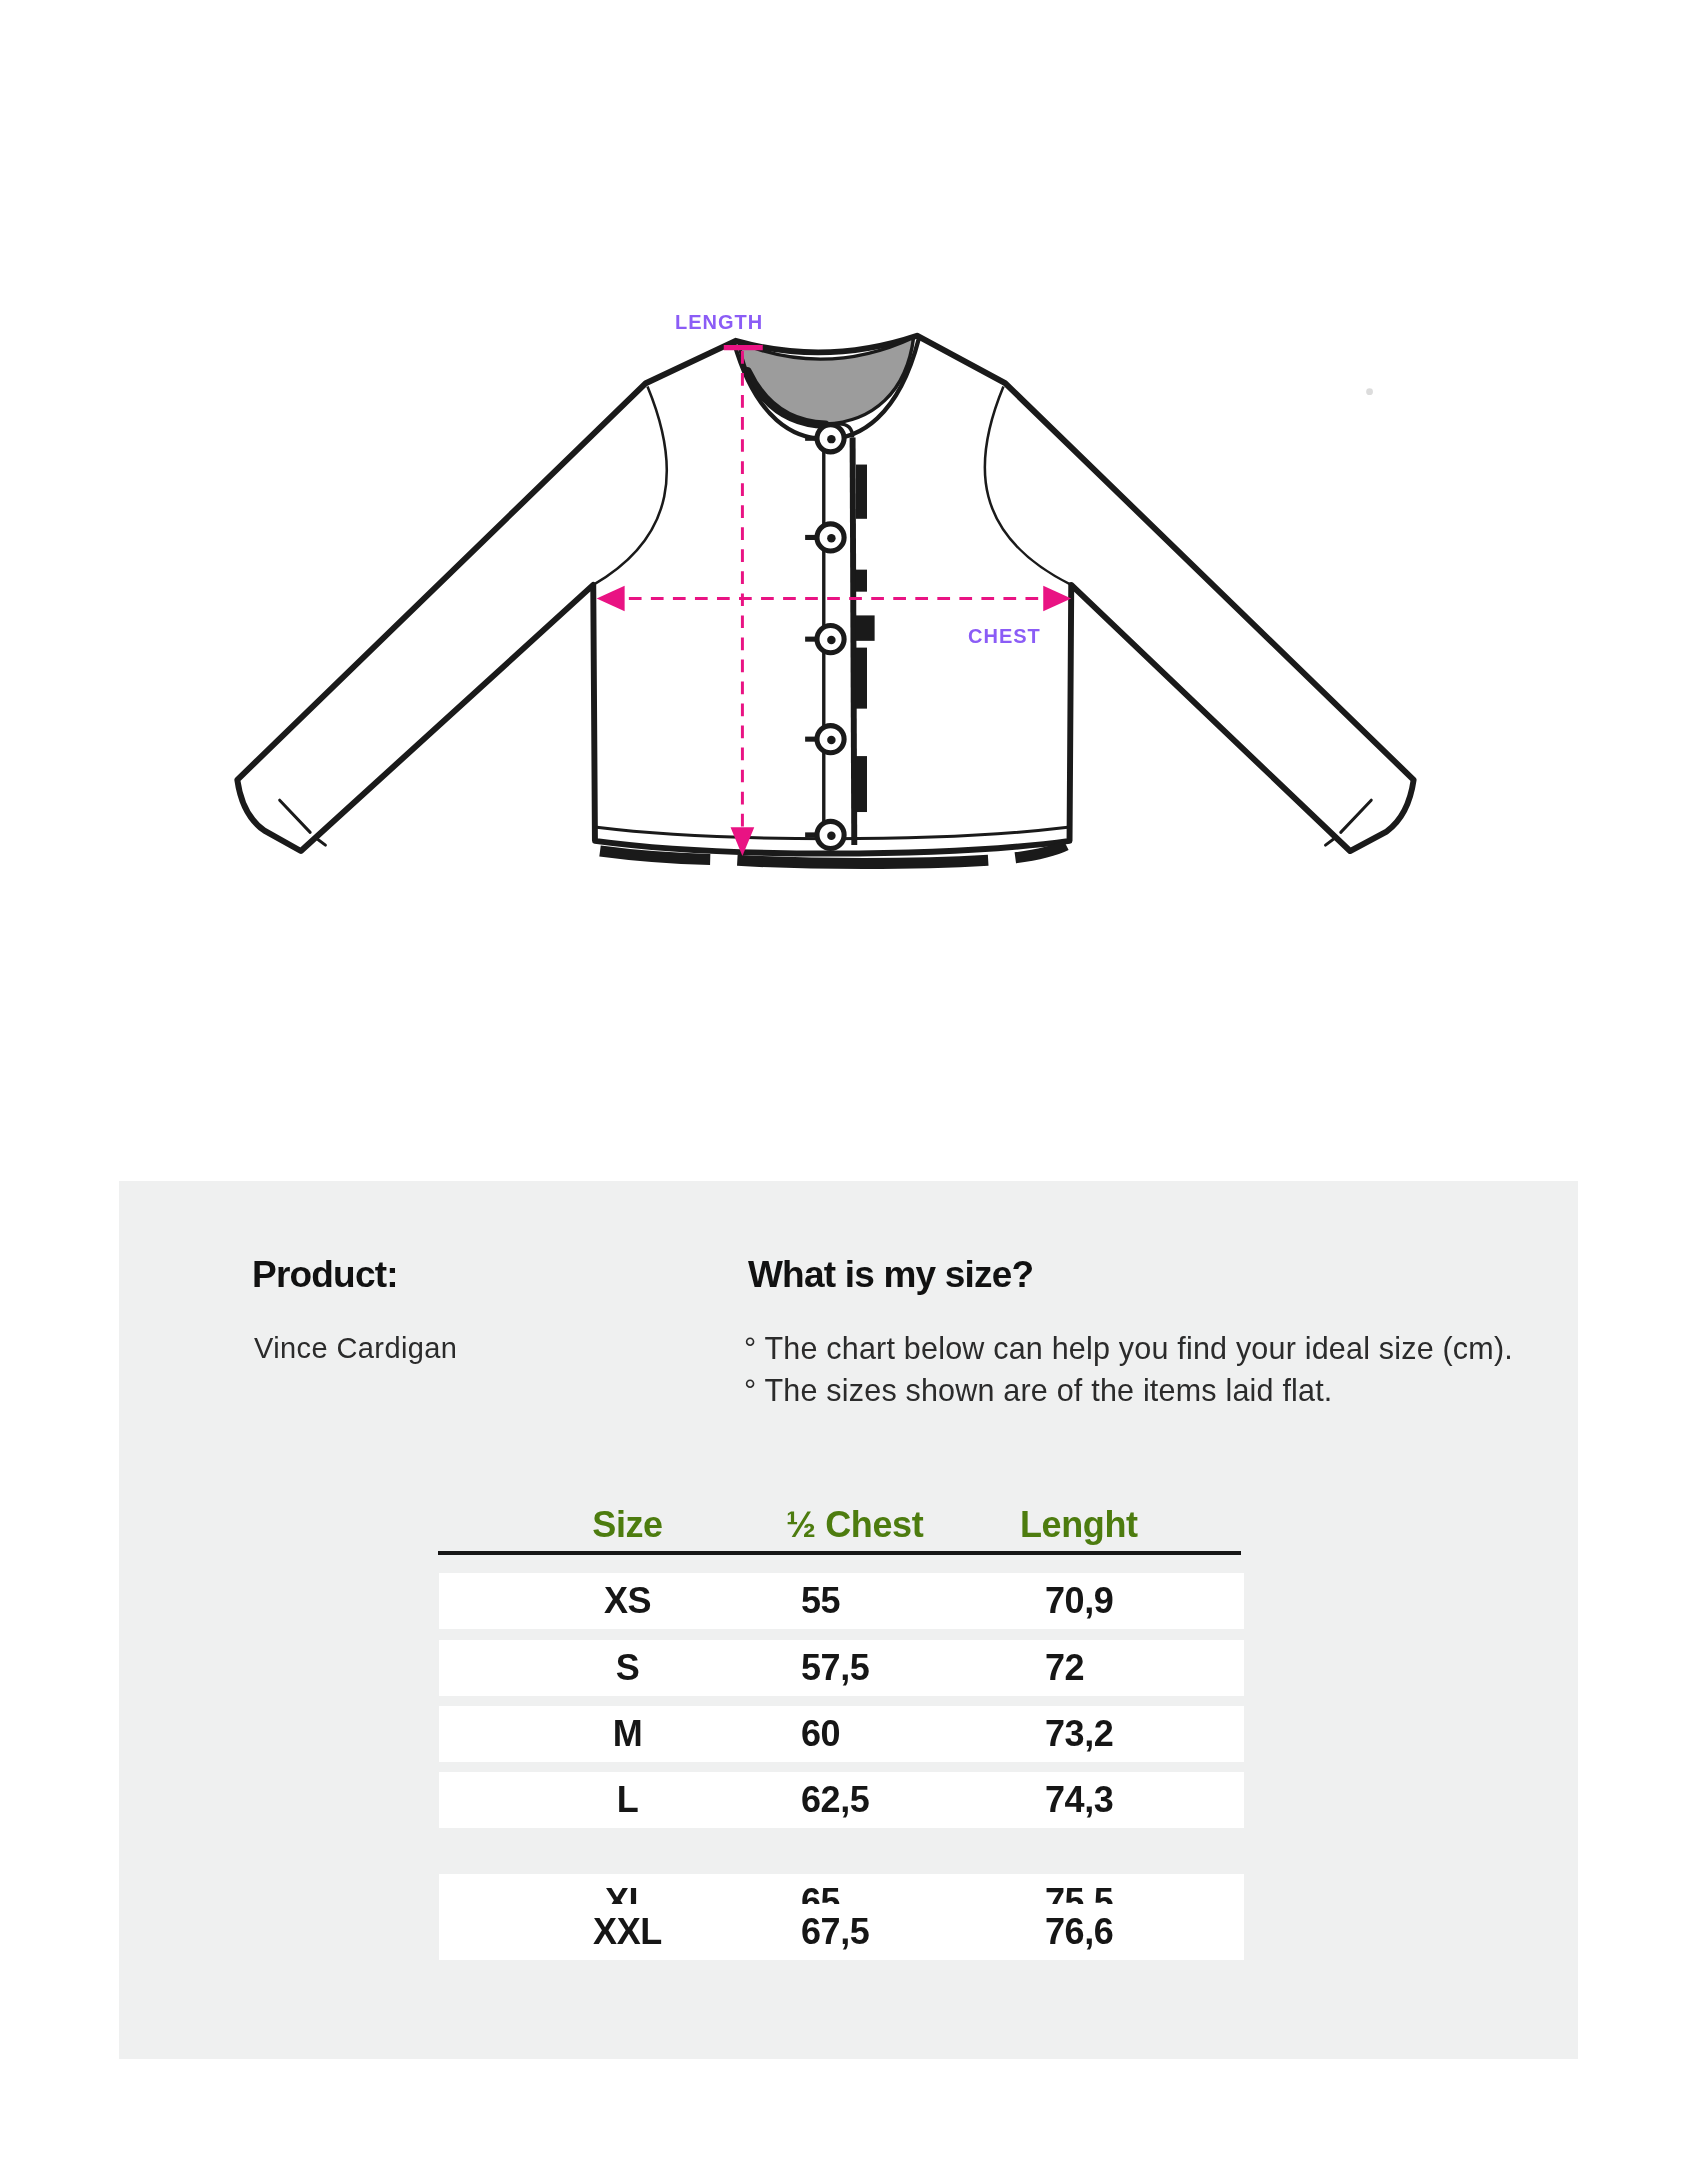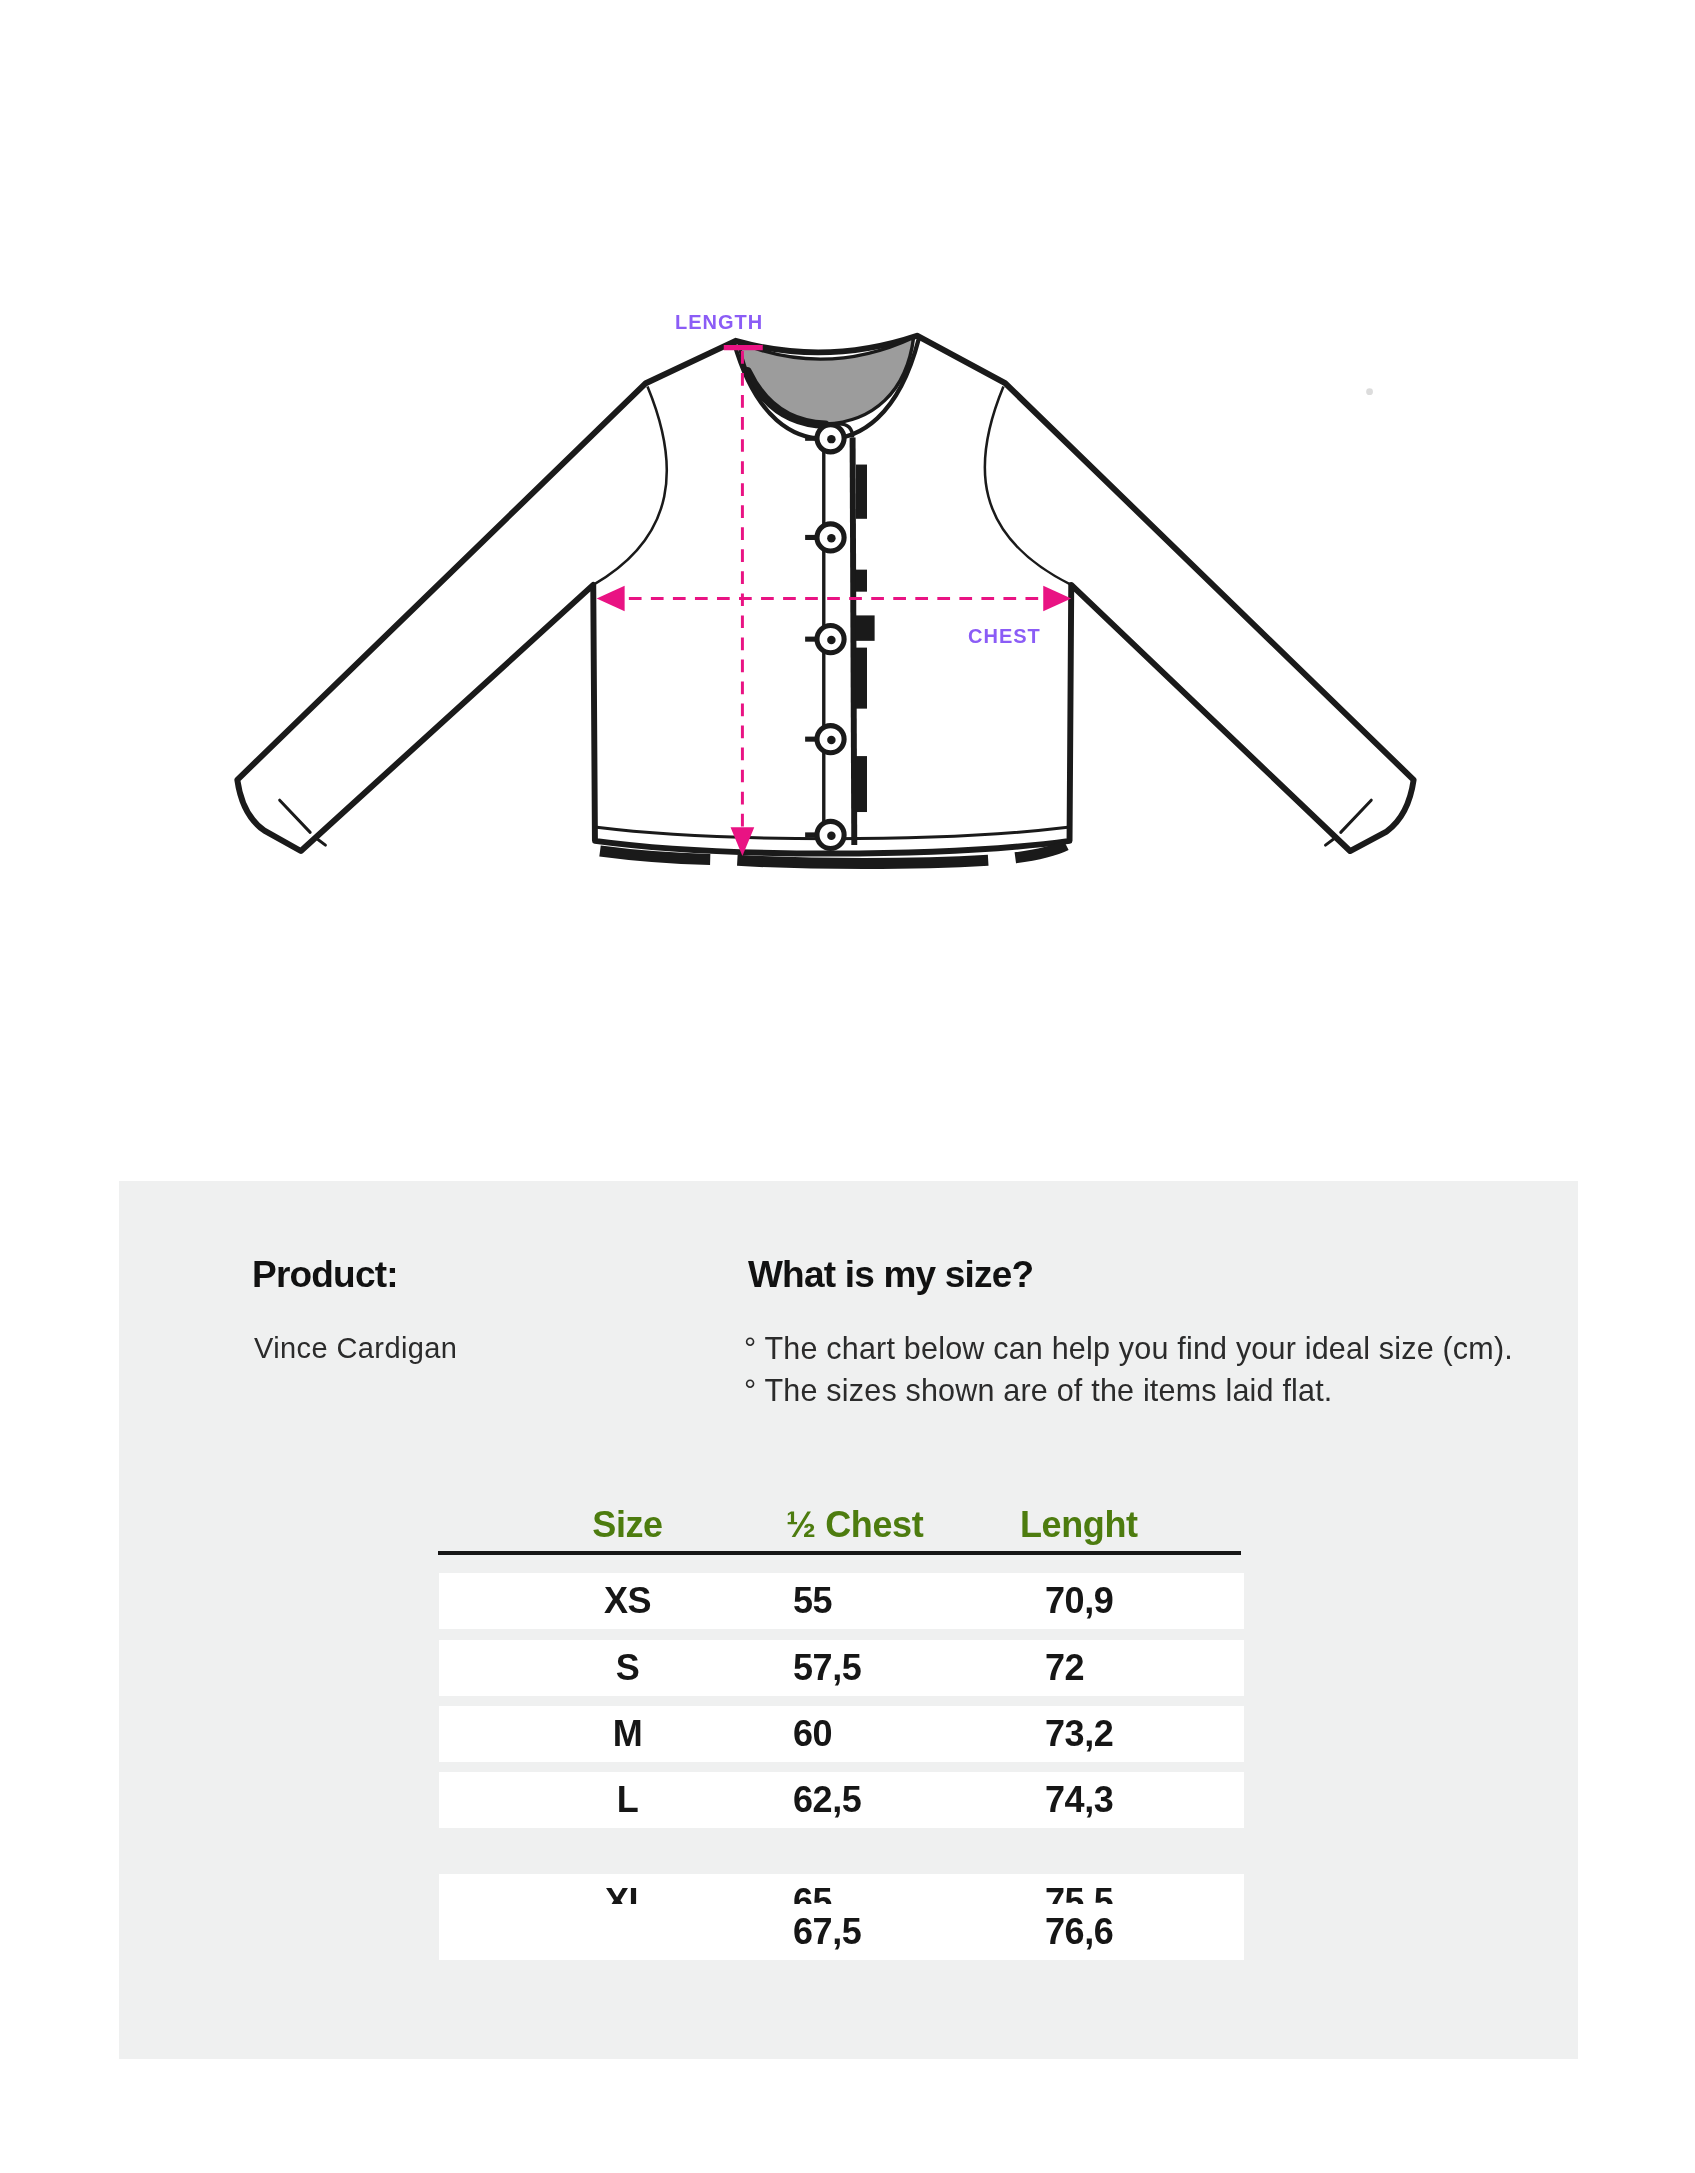--- a/index.html
+++ b/index.html
@@ -45,21 +45,21 @@
   .th-length{left:901px;}
   .tbl-rule{position:absolute;left:319px;top:370px;width:803px;height:4.2px;background:#161616;}
   .tbl-row{
     position:absolute;left:320px;width:805px;height:56px;background:#ffffff;
   }
   .tbl-row .cell{
     position:absolute;top:0;height:56px;display:flex;align-items:center;
     font-size:36px;font-weight:700;letter-spacing:-0.4px;color:#161616;white-space:nowrap;
   }
   .cell.c-size{left:0;width:377px;justify-content:center;}
-  .cell.c-chest{left:354px;text-align:center;}
+  .cell.c-chest{left:362px;text-align:center;}
   .cell.c-length{left:606px;}
   .row-0{top:392px;} .row-1{top:459px;} .row-2{top:525px;}
   .row-3{top:591px;} .row-4{top:657px;margin-top:36px;} .row-5{top:723px;}
 </style>
 </head>
 <body>
 
 <div class="page">
 
   <svg class="diagram" viewBox="0 0 2000 1300" xmlns="http://www.w3.org/2000/svg">
@@ -195,19 +195,20 @@
       <span class="cell c-size">L</span>
       <span class="cell c-chest">62,5</span>
       <span class="cell c-length">74,3</span>
     </div>
     <div class="tbl-row row-4">
       <span class="cell c-size">XL</span>
       <span class="cell c-chest">65</span>
       <span class="cell c-length">75,5</span>
     </div>
     <div class="tbl-row row-5">
+      <span class="cell c-size">XXL</span>
       <span class="cell c-chest">67,5</span>
       <span class="cell c-length">76,6</span>
     </div>
 
   </div>
 </div>
 
 
 </body></html>

